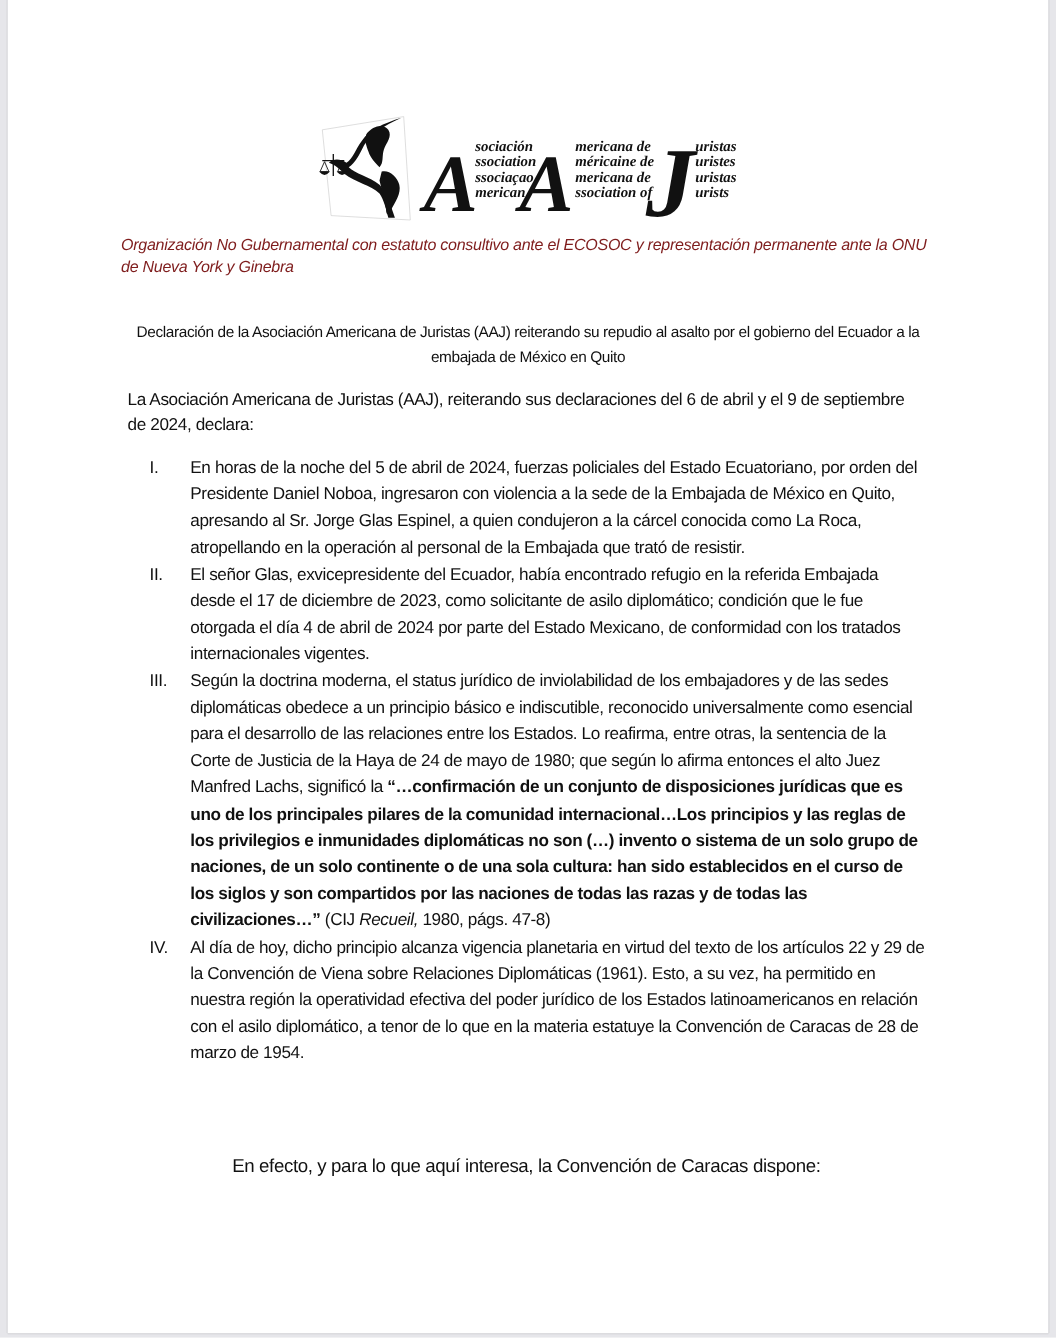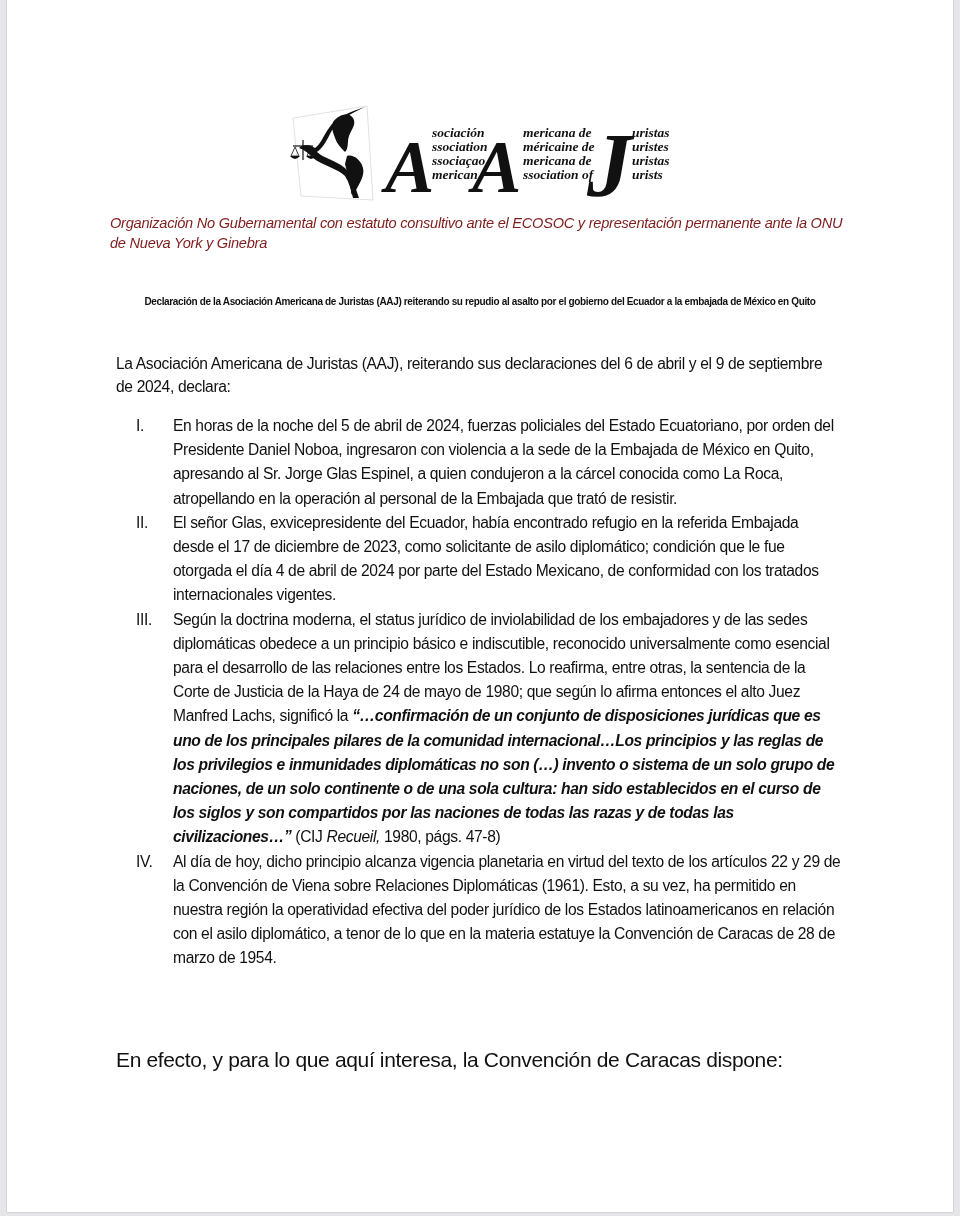--- a/index.html
+++ b/index.html
@@ -18,39 +18,39 @@
     position: absolute; left: 280px; top: 104px; width: 400px; height: 100px;
   }
   .logo svg { width: 100%; height: 100%; display: block; }
   .subtitle {
     position: absolute; left: 103px; top: 213px; width: 740px;
     font-style: italic; font-size: 14.6px; line-height: 20px;
     letter-spacing: -0.25px; color: #7f1d1d;
   }
   .title {
     position: absolute; left: 103px; top: 290px; width: 740px;
-    text-align: center; font-weight: bold; font-size: 10px; line-height: 23px;
+    text-align: center; font-weight: normal; font-size: 14px; line-height: 23px;
     letter-spacing: -0.35px;
   }
   .intro {
     position: absolute; left: 109px; top: 352px; width: 725px;
     font-size: 15.6px; line-height: 23px; letter-spacing: -0.35px;
   }
   .list {
     position: absolute; left: 109px; top: 414px; width: 725px;
     margin: 0; padding: 0; list-style: none;
     font-size: 15.6px; line-height: 24.2px; letter-spacing: -0.35px;
   }
   .list li { position: relative; padding-left: 57px; }
   .list .num { position: absolute; left: 20px; top: 0; }
-  .quote { font-weight: bold; font-style: italic; }
+  .quote { font-weight: bold; }
   .ital { font-style: italic; text-align: center; }
   .closing {
     position: absolute; left: 109px; top: 1048px; width: 725px;
-    font-size: 21px; line-height: 23px; letter-spacing: -0.35px;
+    font-size: 17px; line-height: 23px; letter-spacing: -0.35px; text-align: center;
   }
 </style>
 </head>
 <body>
 
 <div class="page">
 
   <div class="logo">
     <svg viewBox="0 0 400 100" xmlns="http://www.w3.org/2000/svg">
       <g>

